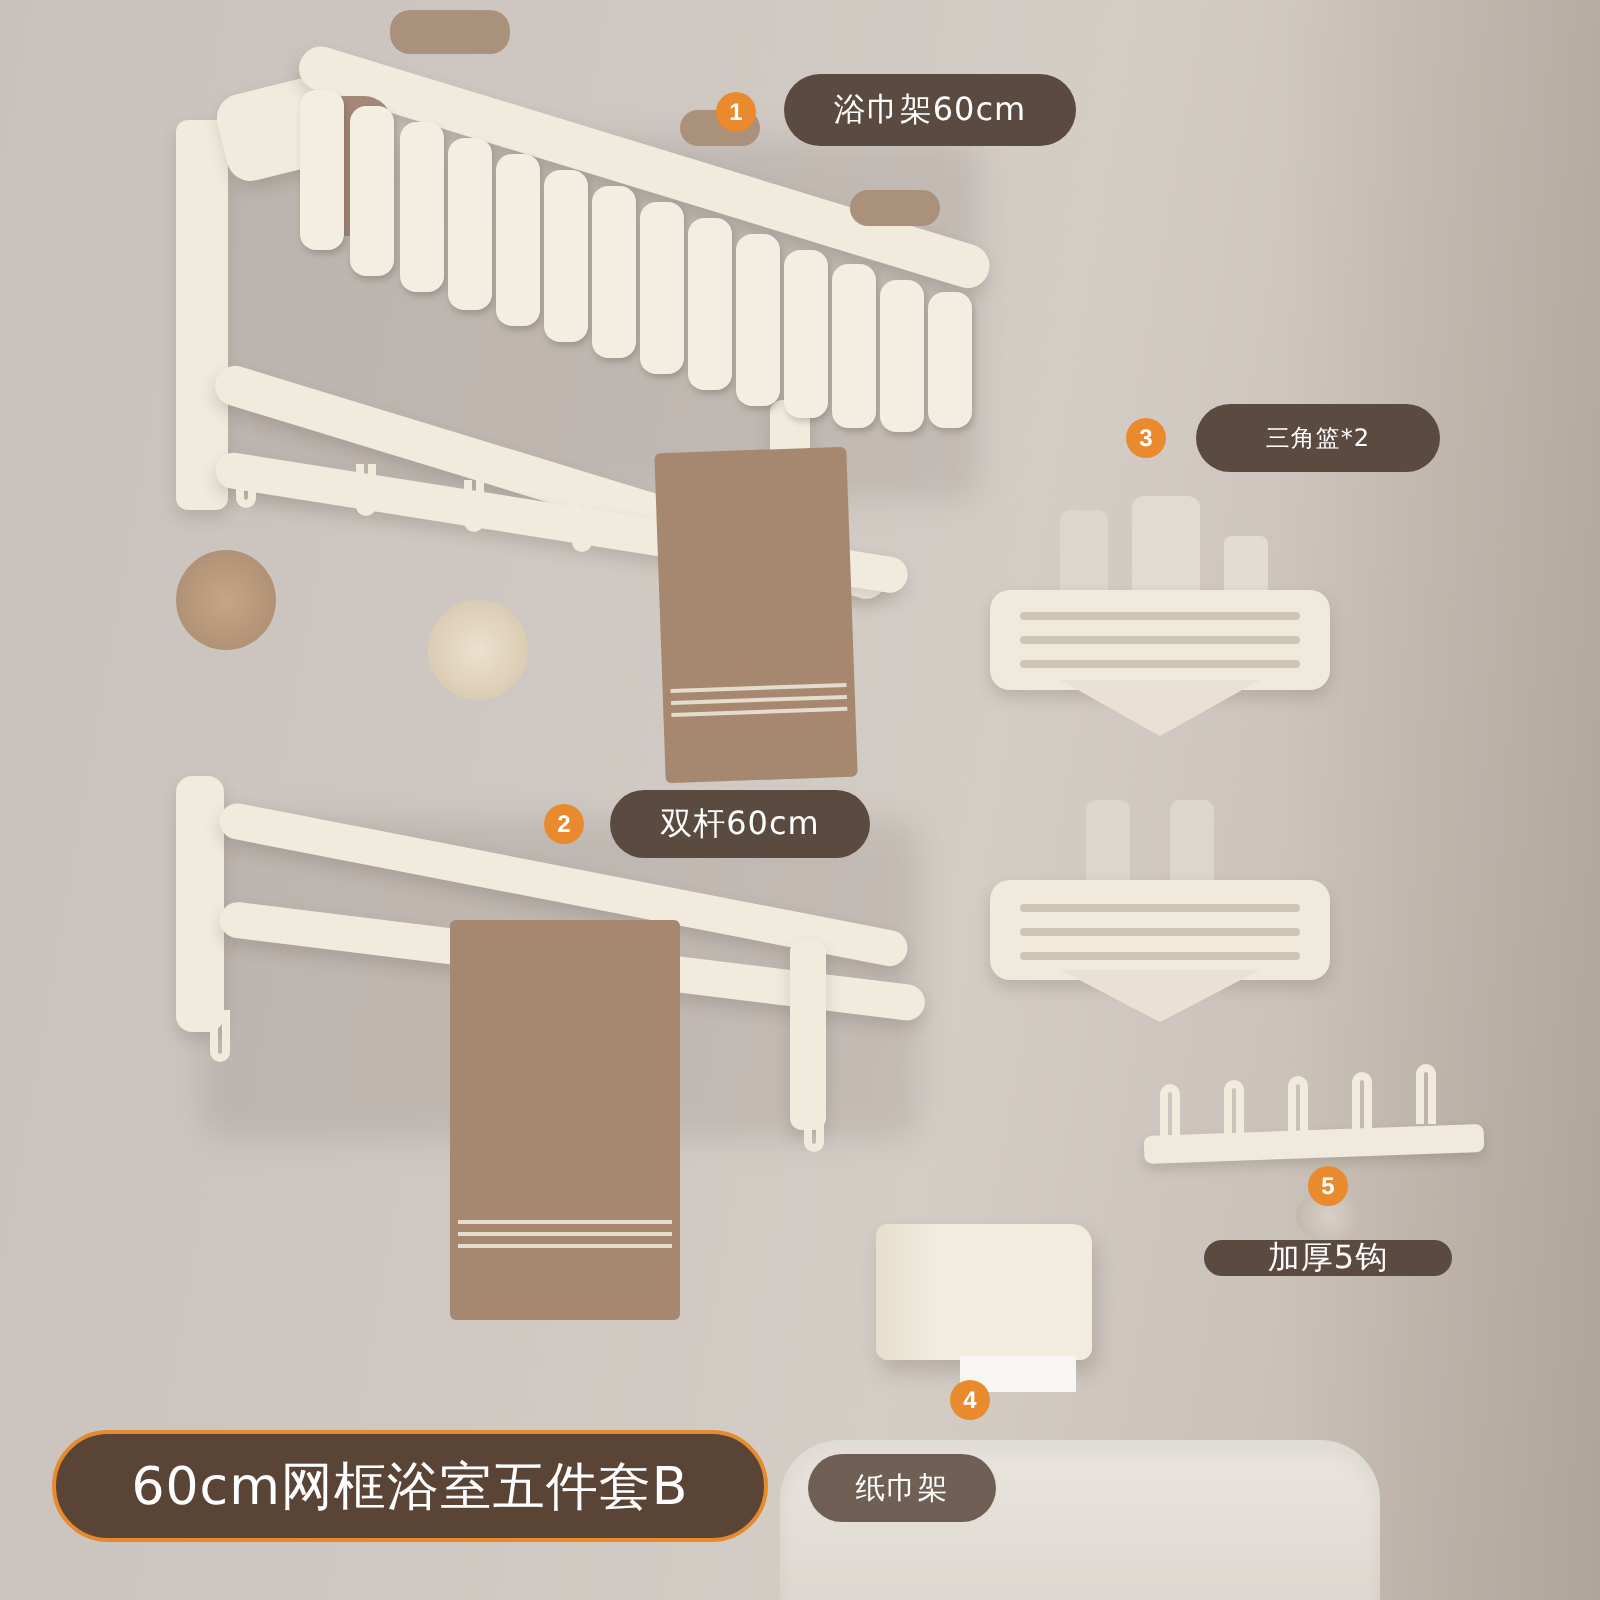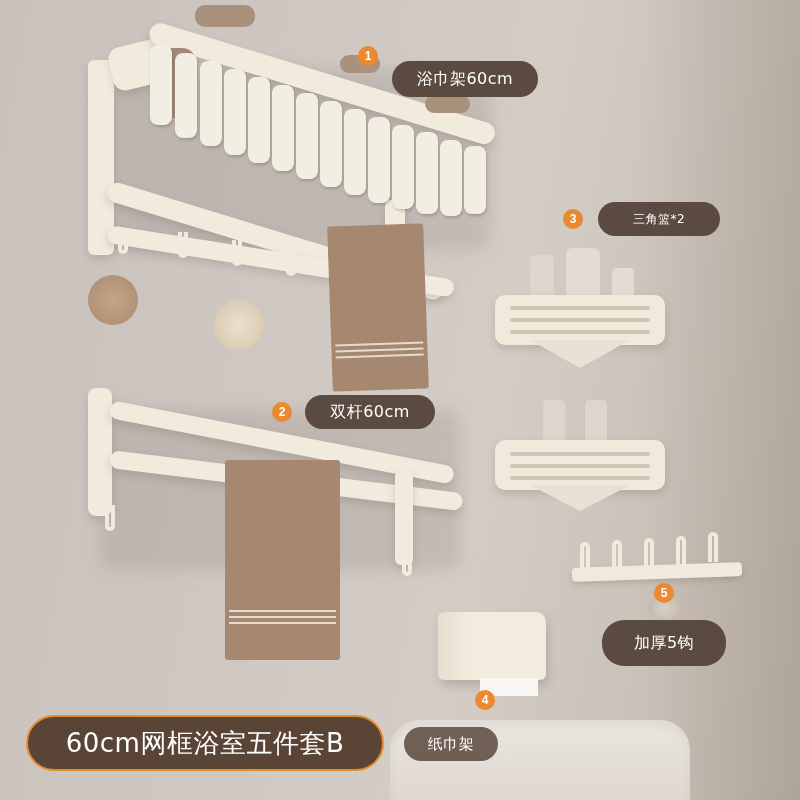--- a/index.html
+++ b/index.html
@@ -156,27 +156,27 @@
 
   <div>
     <div style="position:absolute;left:438px;top:612px;width:108px;height:68px;background:linear-gradient(90deg,#e6dfcf 0%,#f2ecdf 30%,#f2ecdf 100%);border-radius:6px 10px 6px 6px;box-shadow:2px 6px 10px rgba(80,68,58,0.22);"></div>
     <div style="position:absolute;left:480px;top:678px;width:58px;height:18px;background:#f8f6f2;"></div>
   </div>
 
   <div class="toilet"></div>
 </div>
 
 <div class="badge" style="left:358px;top:46px;">1</div>
-<div class="pill" style="left:392px;top:37px;width:146px;height:36px;font-size:16px;margin-top:24px;">浴巾架60cm</div>
+<div class="pill" style="left:392px;top:37px;width:146px;height:36px;font-size:16px;">浴巾架60cm</div>
 
 <div class="badge" style="left:272px;top:402px;">2</div>
 <div class="pill" style="left:305px;top:395px;width:130px;height:34px;font-size:16px;">双杆60cm</div>
 
 <div class="badge" style="left:563px;top:209px;">3</div>
 <div class="pill" style="left:598px;top:202px;width:122px;height:34px;font-size:12px;">三角篮*2</div>
 
 <div class="badge" style="left:475px;top:690px;">4</div>
 <div class="pill" style="left:404px;top:727px;width:94px;height:34px;font-size:15px;background:rgba(90,72,60,0.85);">纸巾架</div>
 
 <div class="badge" style="left:654px;top:583px;">5</div>
-<div class="pill" style="left:602px;top:620px;width:124px;height:46px;font-size:16px;">加厚5钩</div>
+<div class="pill" style="left:602px;top:620px;width:124px;height:18px;font-size:16px;">加厚5钩</div>
 
 <div class="title-pill">60cm网框浴室五件套B</div>
 
 </body></html>

